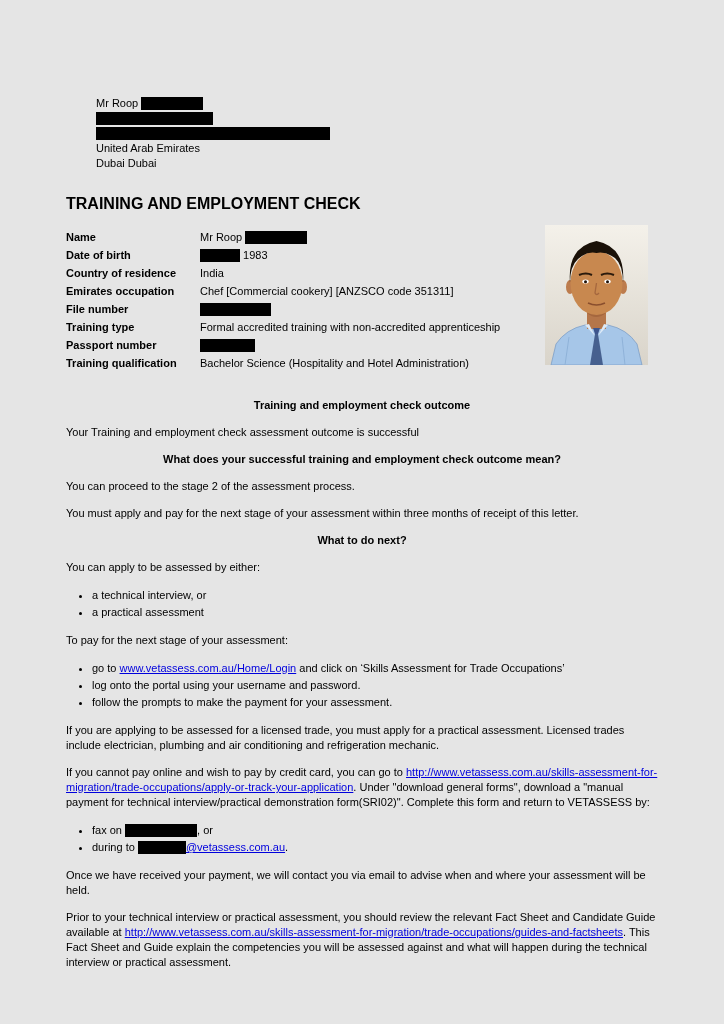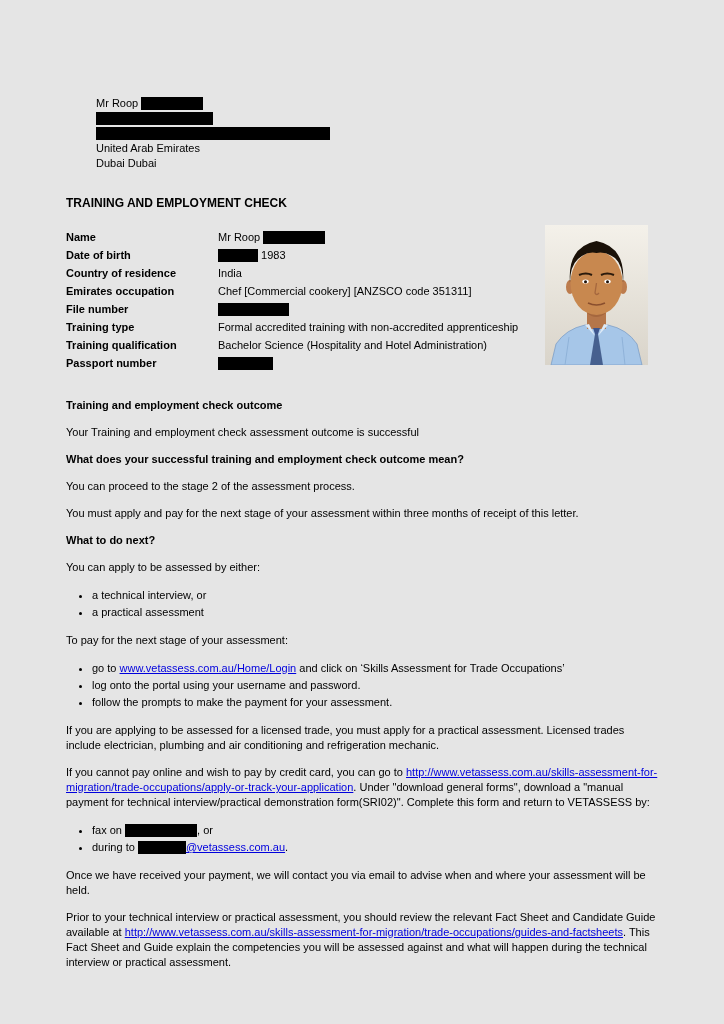--- a/index.html
+++ b/index.html
@@ -31,41 +31,40 @@
   .rw40  { width: 40px; }
   .rw48  { width: 48px; }
   .rw55  { width: 55px; }
   .rw62  { width: 62px; }
   .rw71  { width: 71px; }
   .rw72  { width: 72px; }
   .rw117 { width: 117px; }
   .rw234 { width: 234px; }
   .doc-title {
     margin: 25px 0 0 0;
-    font-size: 12px;
+    font-size: 16px;
     font-weight: bold;
     line-height: 15px;
   }
   .details { margin-top: 17px; }
   .details-row {
     display: grid;
     grid-template-columns: 134px 1fr;
     line-height: 18px;
-    gap: 18px;
   }
   .details-label { font-weight: bold; }
   .details-value { white-space: nowrap; }
   .body { margin-top: 26px; }
   .body p {
     margin: 12px 0;
     line-height: 15px;
     overflow-wrap: break-word;
   }
   .body p:first-child { margin-top: 0; }
-  .body p.b { font-weight: bold; }
+  .body p.b { font-weight: bold; text-align: center; }
   .body ul {
     margin: 8px 0;
     padding-left: 26px;
   }
   .body li { line-height: 17px; }
   .link {
     color: var(--link, #0000dd);
     text-decoration: underline;
     cursor: pointer;
     overflow-wrap: break-word;
@@ -115,26 +114,26 @@
       </div>
       <div class="details-row">
         <div class="details-label">File number</div>
         <div class="details-value"><span class="redact rw71"></span></div>
       </div>
       <div class="details-row">
         <div class="details-label">Training type</div>
         <div class="details-value">Formal accredited training with non-accredited apprenticeship</div>
       </div>
       <div class="details-row">
+        <div class="details-label">Passport number</div>
+        <div class="details-value"><span class="redact rw55"></span></div>
+      </div>
+      <div class="details-row">
         <div class="details-label">Training qualification</div>
         <div class="details-value">Bachelor Science (Hospitality and Hotel Administration)</div>
-      </div>
-      <div class="details-row">
-        <div class="details-label">Passport number</div>
-        <div class="details-value"><span class="redact rw55"></span></div>
       </div>
     </div>
 
     <div class="body">
       <p class="b">Training and employment check outcome</p>
       <p>Your Training and employment check assessment outcome is successful</p>
 
       <p class="b">What does your successful training and employment check outcome mean?</p>
       <p>You can proceed to the stage 2 of the assessment process.</p>
       <p>You must apply and pay for the next stage of your assessment within three months of receipt of this letter.</p>

